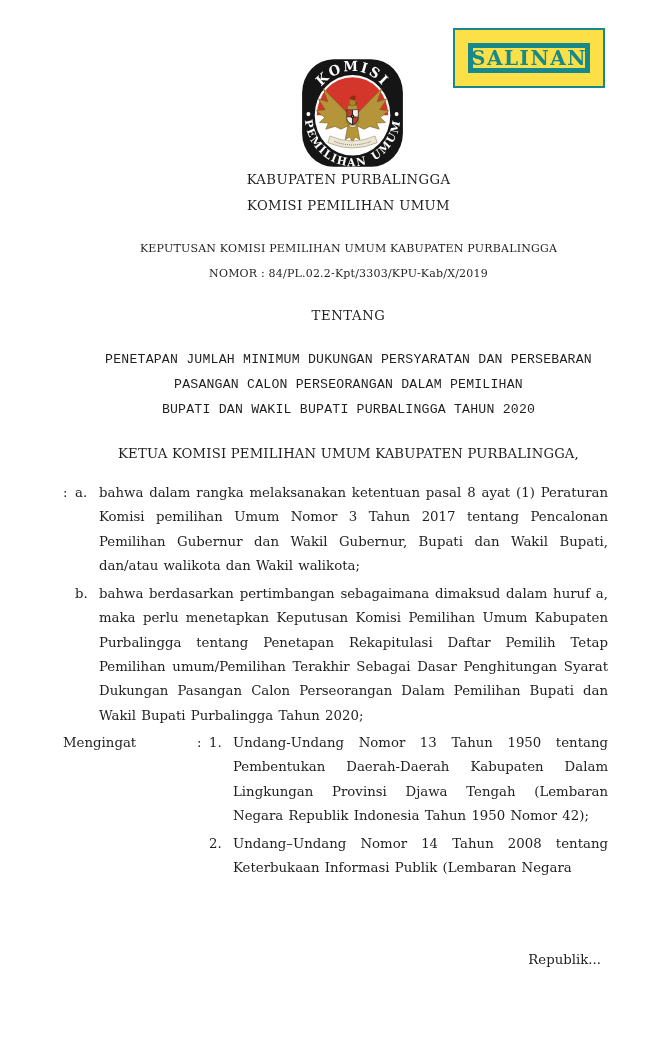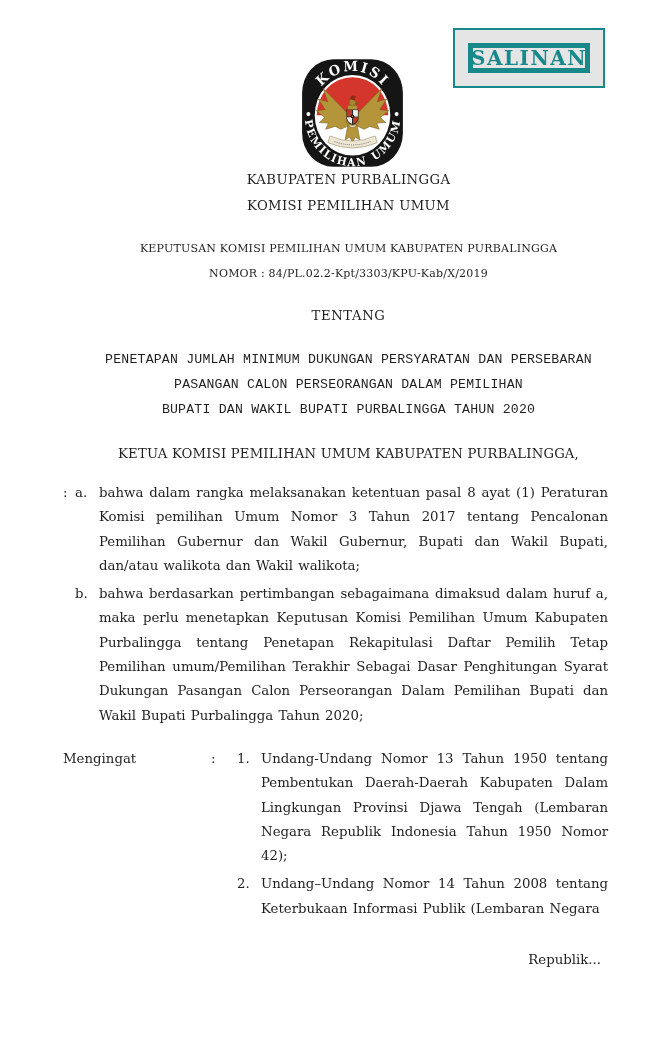--- a/index.html
+++ b/index.html
@@ -12,21 +12,21 @@
     font-family:"DejaVu Serif", serif;
     color:#1f1f1f;
     overflow:hidden;
   }
   
   .stamp {
     position:absolute; left:453px; top:28px;
     width:152px; height:60px;
     border:2px solid #17898A;
     padding:13px;
-    background:#e5e5e5;
+    background:#fde047;
   }
   .stamp-inner {
     width:100%; height:100%;
     border:5px solid #17898A;
     display:flex; align-items:center; justify-content:center;
   }
   .stamp-label {
     color:#17898A;
     font-size:20px; font-weight:bold;
     letter-spacing:1.5px;
@@ -38,21 +38,21 @@
   
   .hdr { position:absolute; left:28px; right:0; text-align:center; }
   .org { top:167px; font-size:13.2px; line-height:26px; letter-spacing:0.4px; }
   .decision { top:236px; font-size:11px; line-height:25px; letter-spacing:0.2px; }
   .tentang { top:303px; font-size:13.2px; line-height:25px; letter-spacing:0.6px; }
   .subject { top:347px; font-size:13.2px; line-height:25px; letter-spacing:0.2px;font-family:Liberation Mono, monospace; }
   .issuer { top:441px; font-size:13.2px; line-height:25px; letter-spacing:0.2px; }
   
   .sections { position:absolute; left:63px; right:61px; top:481px; font-size:13.3px; }
   .section { display:flex; align-items:flex-start; }
-  .section + .section { margin-top:19px;gap:14px; }
+  .section + .section { margin-top:3px; }
   .sec-label { width:134px; flex:none; line-height:24.3px; }
   .sec-colon { width:12px; flex:none; line-height:24.3px; }
   .sec-items { flex:1; min-width:0; }
   .item { display:flex; align-items:flex-start; }
   .item + .item { margin-top:4px; }
   .marker { width:24px; flex:none; line-height:24.3px; }
   .itext {
     flex:1; min-width:0;
     text-align:justify;
     line-height:24.3px;

